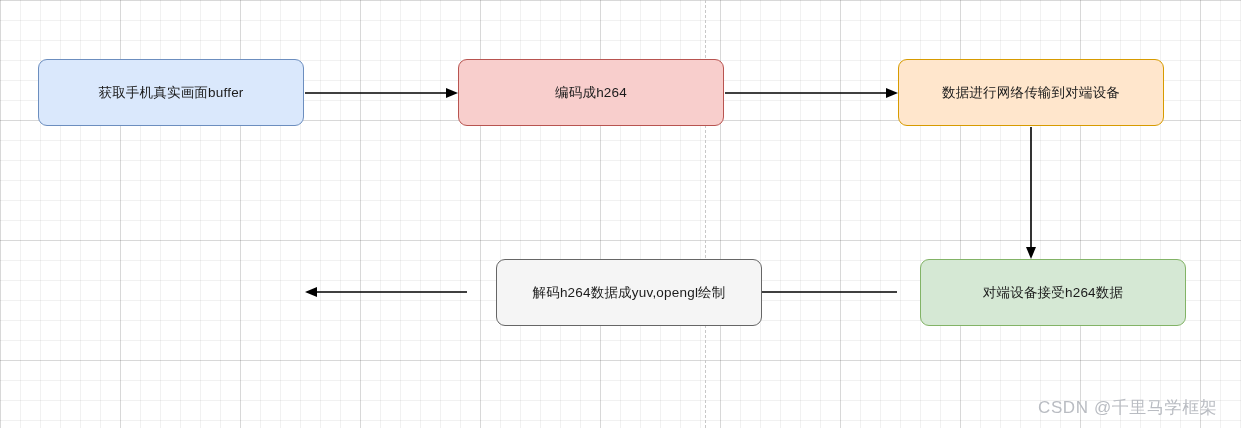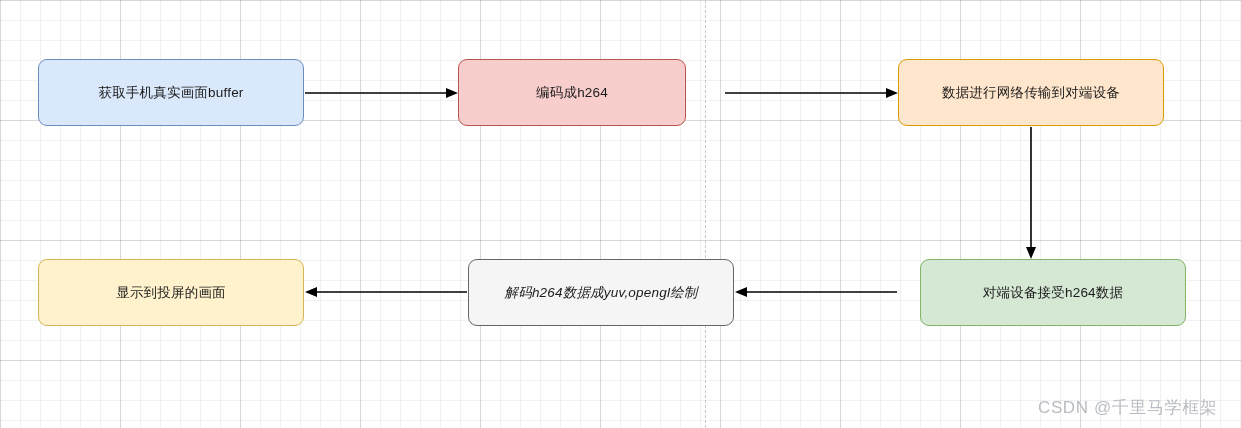--- a/index.html
+++ b/index.html
@@ -99,35 +99,32 @@
     <g>
       <line class="edge-line" x1="467" y1="292" x2="314" y2="292" stroke="#000000"></line>
       <polygon class="edge-head" points="305,292 317,287 317,297" fill="#000000"></polygon>
     </g>
   </svg>
 
   <div class="node" id="node-capture" style="left: 38px; top: 59px; width: 266px; height: 67px; background: rgb(218, 232, 252); border-color: rgb(108, 142, 191);">
     <span>获取手机真实画面buffer</span>
   </div>
 
-  <div class="node" id="node-encode" style="left: 458px; top: 59px; width: 228px; height: 67px; background: rgb(248, 206, 204); border-color: rgb(184, 84, 80);">
+  <div class="node" id="node-encode" style="left: 458px; top: 59px; width: 266px; height: 67px; background: rgb(248, 206, 204); border-color: rgb(184, 84, 80);">
     <span>编码成h264</span>
   </div>
 
   <div class="node" id="node-transmit" style="left: 898px; top: 59px; width: 266px; height: 67px; background: rgb(255, 230, 204); border-color: rgb(215, 155, 0); align-items: center;">
     <span>数据进行网络传输到对端设备</span>
   </div>
 
   <div class="node" id="node-receive" style="left: 920px; top: 259px; width: 266px; height: 67px; background: rgb(213, 232, 212); border-color: rgb(130, 179, 102);">
     <span>对端设备接受h264数据</span>
   </div>
 
-  <div class="node" id="node-decode" style="left: 468px; top: 259px; width: 266px; height: 67px; background: rgb(245, 245, 245); border-color: rgb(102, 102, 102); font-style: italic;">
+  <div class="node" id="node-decode" style="left: 496px; top: 259px; width: 266px; height: 67px; background: rgb(245, 245, 245); border-color: rgb(102, 102, 102);">
     <span>解码h264数据成yuv,opengl绘制</span>
   </div>
 
-  <div class="node" id="node-display" style="left: 38px; top: 259px; width: 266px; height: 67px; background: rgb(255, 242, 204); border-color: rgb(214, 182, 86);">
-    <span>显示到投屏的画面</span>
-  </div>
 
   <div class="watermark" id="watermark" style="left: 1038px; top: 396px; color: rgb(185, 188, 194);">CSDN @千里马学框架</div>
 
 </div>
 
 </body></html>

